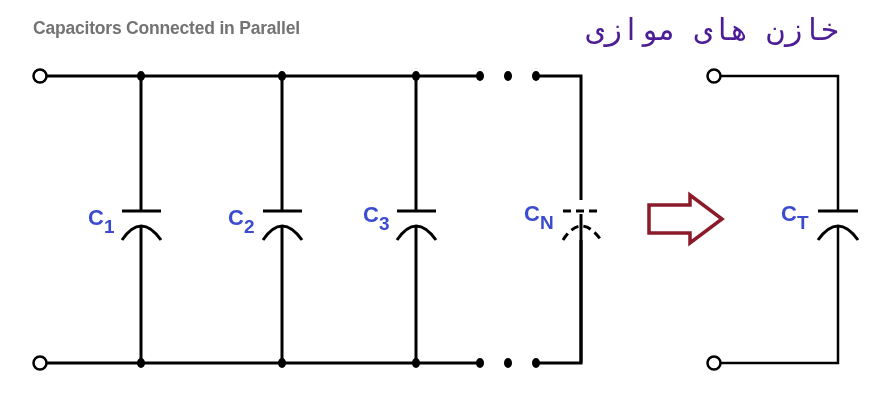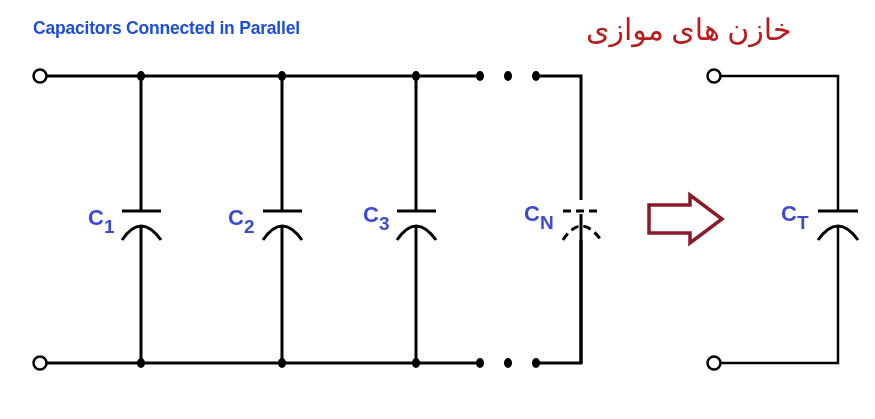--- a/index.html
+++ b/index.html
@@ -4,30 +4,30 @@
 <style>
   html, body { margin: 0; padding: 0; background: #ffffff; }
   body { width: 875px; height: 419px; position: relative; overflow: hidden; }
   .title {
     position: absolute; left: 33px; top: 18px;
     font-family: "Liberation Sans", sans-serif; font-weight: bold;
     font-size: 17.5px; letter-spacing: -0.2px;
   }
   .title-fa {
     position: absolute; left: 586px; top: 12px;
-    font-family: Liberation Serif, serif; font-size: 30px;
-    direction: rtl; color: #b91c1c;
+    font-family: Liberation Mono, monospace; font-size: 30px;
+    direction: rtl; color: #4c1d95;
   }
   svg.diagram { position: absolute; left: 0; top: 0; }
   .lbl { font-family: "Liberation Sans", sans-serif; font-weight: bold; }
 </style>
 </head>
 <body>
 
-<div class="title" style="color:#1d4ed8">Capacitors Connected in Parallel</div>
+<div class="title" style="color:#737373">Capacitors Connected in Parallel</div>
 <div class="title-fa">خازن های موازی</div>
 
 <svg class="diagram" width="875" height="419" viewBox="0 0 875 419">
   <g stroke="#000" stroke-width="3" fill="none">
 
     <line x1="46" y1="76" x2="480" y2="76"></line>
     <polyline points="536,76 581,76 581,200"></polyline>
 
     <line x1="46" y1="363" x2="480" y2="363"></line>
     <polyline points="536,363 581,363 581,240"></polyline>

